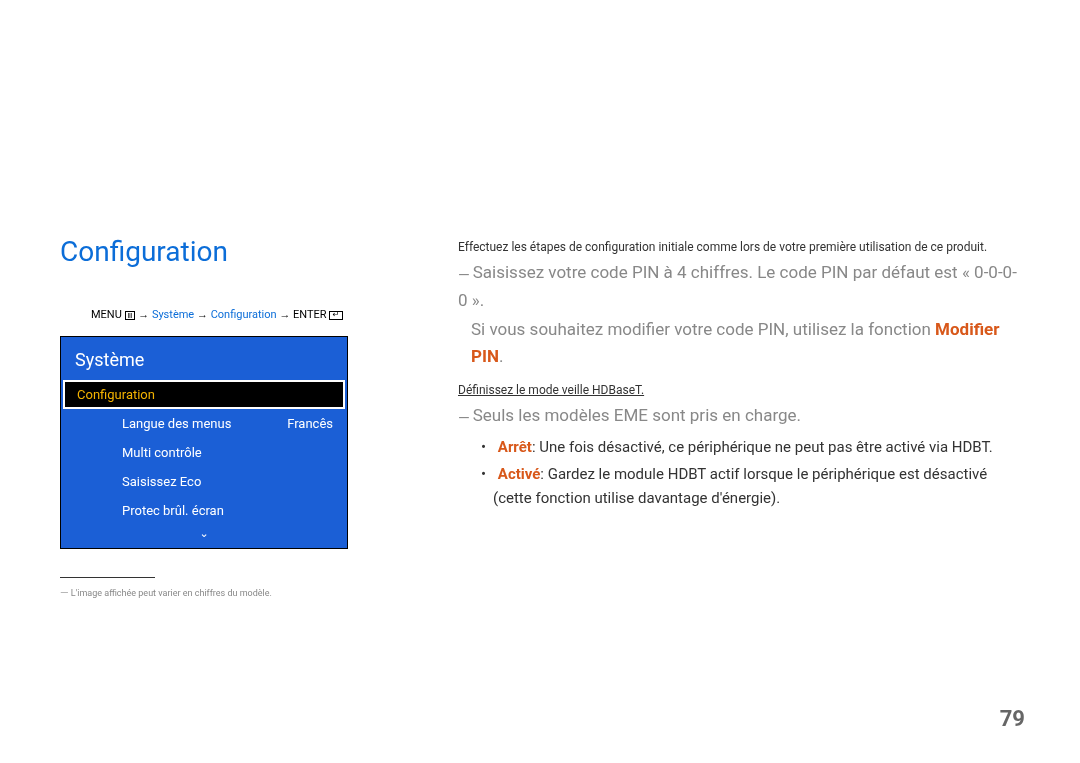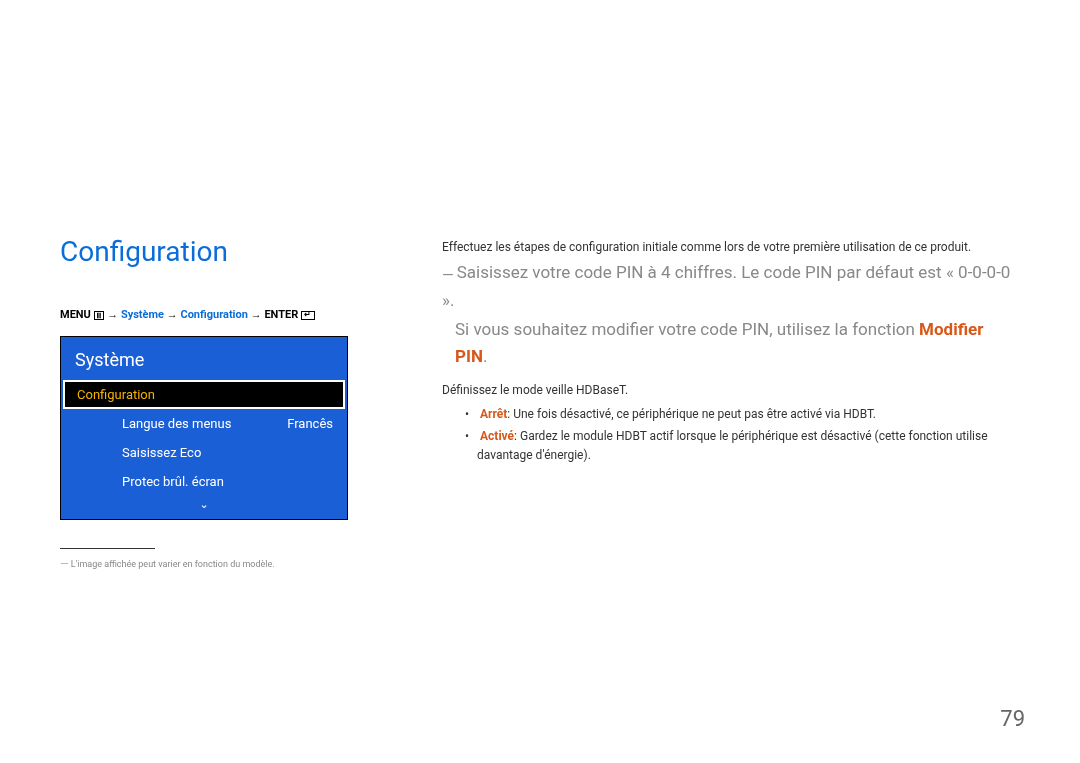--- a/index.html
+++ b/index.html
@@ -25,23 +25,24 @@
       flex-shrink: 0;
     }
     .page-title {
       color: #0b6dd8;
       font-size: 28px;
       font-weight: 400;
       margin-bottom: 40px;
     }
     .breadcrumb {
       font-size: 11px;
-      font-weight: bold;
+      font-weight: normal;
       margin-bottom: 15px;
       color: #000;
+      margin-left: 31px;
     }
     .breadcrumb .blue {
       color: #0b6dd8;
     }
     .breadcrumb .icon-box {
       display: inline-block;
       border: 1px solid #000;
       font-size: 7px;
       padding: 0 2px;
       vertical-align: middle;
@@ -111,20 +112,21 @@
     .footnote .dash {
       color: #aaa;
       font-size: 11px;
     }
     .right-col {
       flex: 1;
       font-size: 12px;
       line-height: 1.6;
       color: #333;
       padding-top: 3px;
+      margin-left: 16px;
     }
     .right-col p {
       margin-bottom: 2px;
     }
     .right-col .note-dash {
       color: #888;
       font-size: 15px;
       vertical-align: middle;
       margin-right: 3px;
     }
@@ -134,43 +136,44 @@
     }
     .right-col .indent {
       margin-left: 13px;
     }
     .right-col .highlight {
       color: #d8581a;
       font-weight: bold;
     }
     .right-col .medium-space {
       margin-top: 10px;
+      text-decoration: underline;
     }
     .bullet-list {
       list-style: none;
       margin-top: 5px;
     }
     .bullet-list li {
-      font-size: 12px;
+      font-size: 15px;
       padding-left: 35px;
       text-indent: -12px;
       margin-bottom: 3px;
     }
     .bullet-list li::before {
       content: "•";
       margin-right: 8px;
       color: #333;
     }
     .page-number {
       position: absolute;
       bottom: 32px;
       right: 55px;
       font-size: 22px;
       color: #666;
-      font-weight: 400;
+      font-weight: 700;
     }
   </style>
 </head>
 <body>
 
 <div class="container">
   <div class="left-col">
     <h1 class="page-title">Configuration</h1>
 
     <div class="breadcrumb">
@@ -190,49 +193,56 @@
 
       <div class="menu-item selected">
         <span class="item-label">Configuration</span>
         <span></span>
       </div>
       <div class="menu-item">
         <span>Langue des menus</span>
         <span>Francês</span>
       </div>
       <div class="menu-item">
+        <span>Multi contrôle</span>
+        <span></span>
+      </div>
+      <div class="menu-item">
         <span>Saisissez Eco</span>
         <span></span>
       </div>
       <div class="menu-item">
         <span>Protec brûl. écran</span>
         <span></span>
       </div>
       <div class="menu-chevron">⌄</div>
     </div>
 
     <hr class="footnote-rule">
     <div class="footnote">
       <span class="dash">―</span>
-      <span>L'image affichée peut varier en fonction du modèle.</span>
+      <span>L'image affichée peut varier en chiffres du modèle.</span>
     </div>
   </div>
 
   <div class="right-col">
     <p>Effectuez les étapes de configuration initiale comme lors de votre première utilisation de ce produit.</p>
 
     <p>
       <span class="note-dash">―</span><span class="note-line">Saisissez votre code PIN à 4 chiffres. Le code PIN par défaut est « 0-0-0-0 ».</span>
     </p>
     <p class="indent">
       <span class="note-line">Si vous souhaitez modifier votre code PIN, utilisez la fonction </span><span class="highlight note-line">Modifier PIN</span><span class="note-line">.</span>
     </p>
 
     <p class="medium-space">Définissez le mode veille HDBaseT.</p>
 
+    <p>
+      <span class="note-dash">―</span><span class="note-line">Seuls les modèles EME sont pris en charge.</span>
+    </p>
 
     <ul class="bullet-list">
       <li>
         <span class="highlight">Arrêt</span><span>: Une fois désactivé, ce périphérique ne peut pas être activé via HDBT.</span>
       </li>
       <li>
         <span class="highlight">Activé</span><span>: Gardez le module HDBT actif lorsque le périphérique est désactivé (cette fonction utilise davantage d'énergie).</span>
       </li>
     </ul>
   </div>

